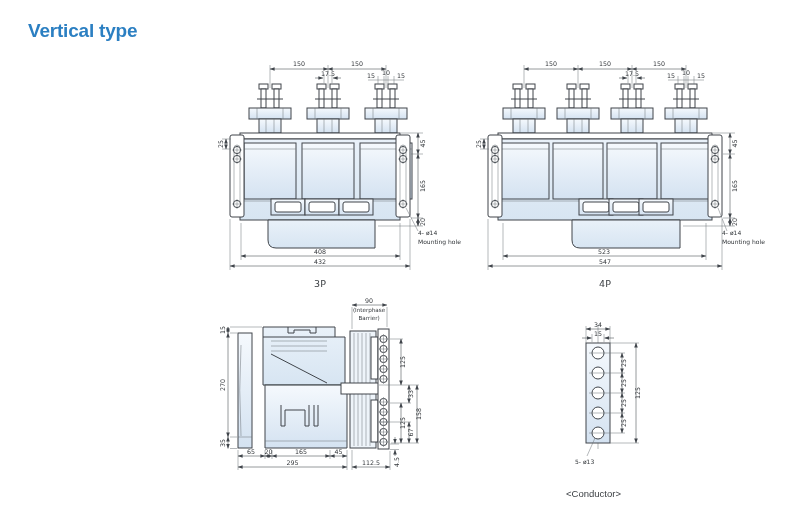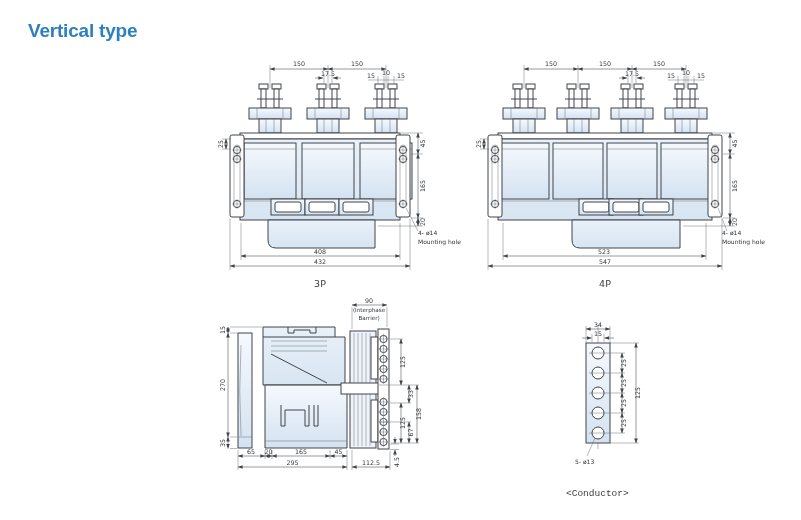--- a/index.html
+++ b/index.html
@@ -11,21 +11,21 @@
   .lg{stroke:#40454b;stroke-width:1;fill:url(#g3);}
   .lb{stroke:#40454b;stroke-width:1;fill:url(#gb);}
   .ln{stroke:#40454b;stroke-width:1;fill:none;}
   .th{stroke:#6a7076;stroke-width:0.5;fill:none;}
   .dl{stroke:#40454b;stroke-width:0.55;fill:none;marker-start:url(#arw);marker-end:url(#arw);}
   .dl1{stroke:#40454b;stroke-width:0.55;fill:none;marker-end:url(#arw);}
   .dim{font-size:6.3px;fill:#33373b;text-anchor:middle;font-family:"DejaVu Sans",sans-serif;}
   .note{font-size:5.6px;fill:#33373b;text-anchor:middle;font-family:"DejaVu Sans",sans-serif;}
   .callout{font-size:6px;fill:#33373b;text-anchor:start;font-family:"DejaVu Sans",sans-serif;}
   .cap{font-size:9.5px;fill:#3a3e42;text-anchor:middle;font-family:"DejaVu Sans",sans-serif;}
-  .viewlabel{position:absolute;font-size:9.5px;color:#3a3e42;font-family:Liberation Mono, monospace;}
+  .viewlabel{position:absolute;font-size:9.5px;color:#3a3e42;}
 </style>
 </head>
 <body>
 
 <svg width="0" height="0" style="left:0;top:0">
   <defs>
     <linearGradient id="g3" x1="0" y1="0" x2="0" y2="1">
       <stop offset="0" stop-color="#f5f9fd"></stop>
         <stop offset="1" stop-color="#d4e2f1"></stop>
     </linearGradient>

